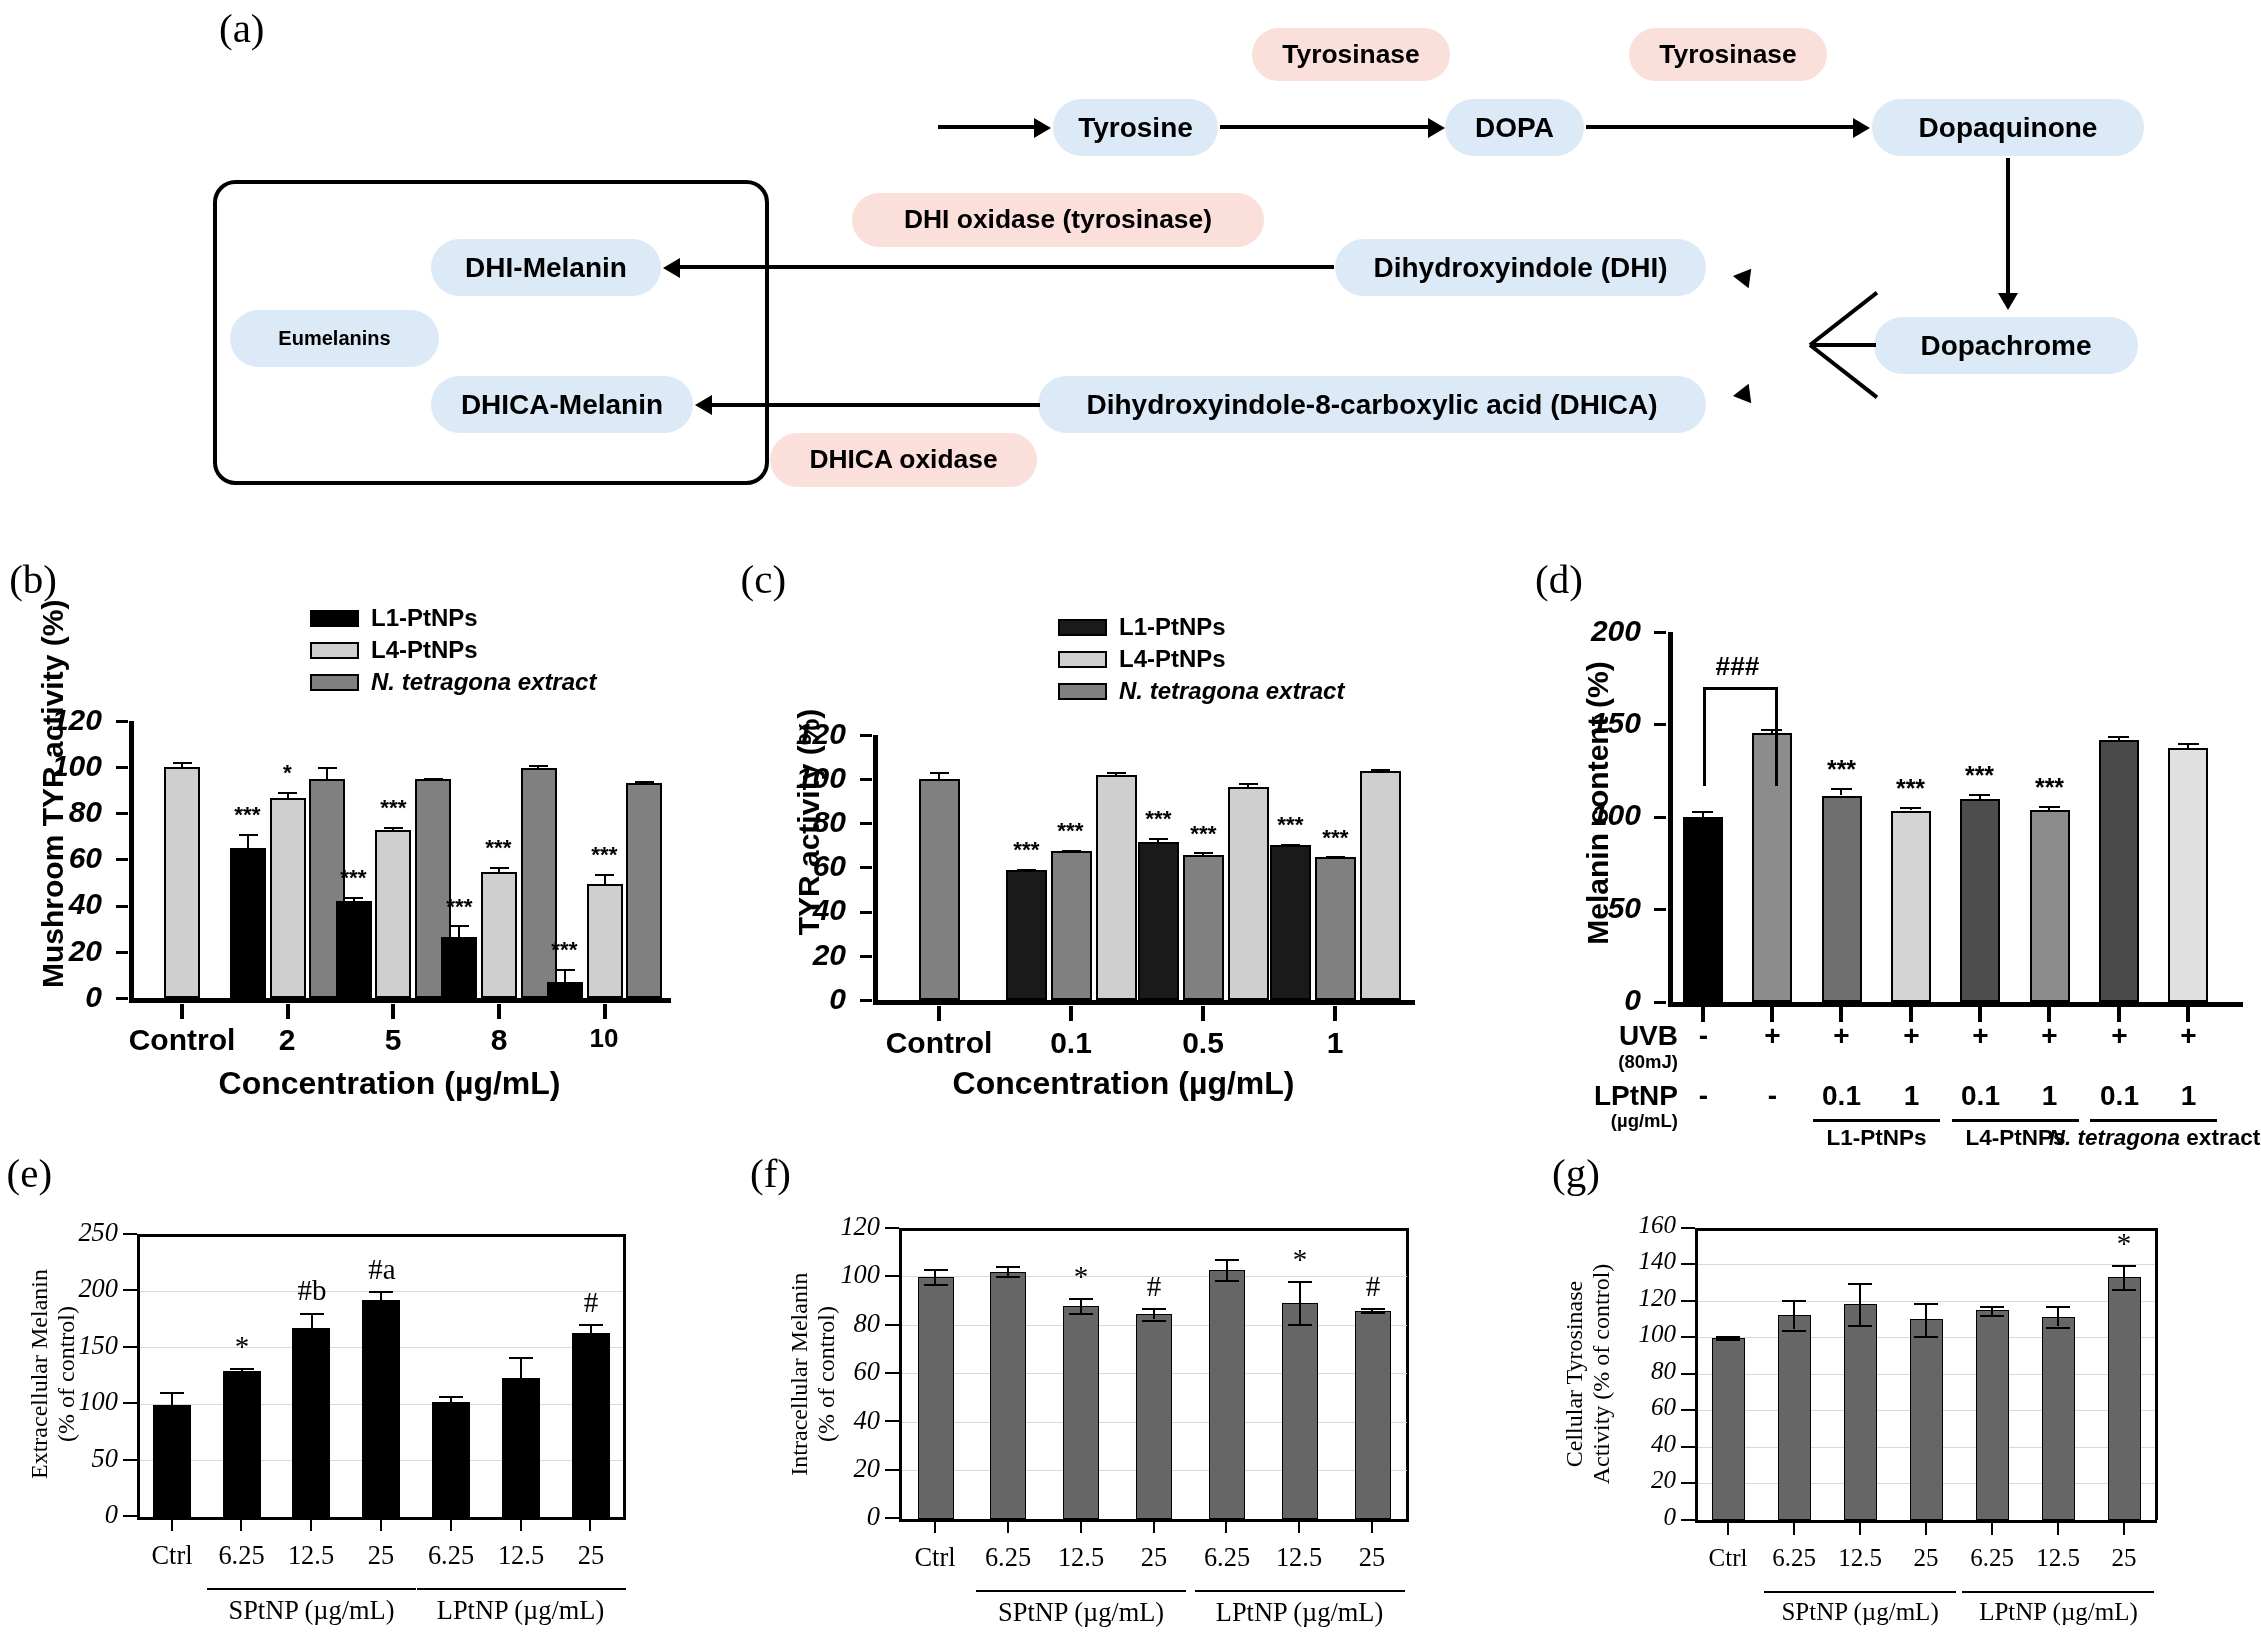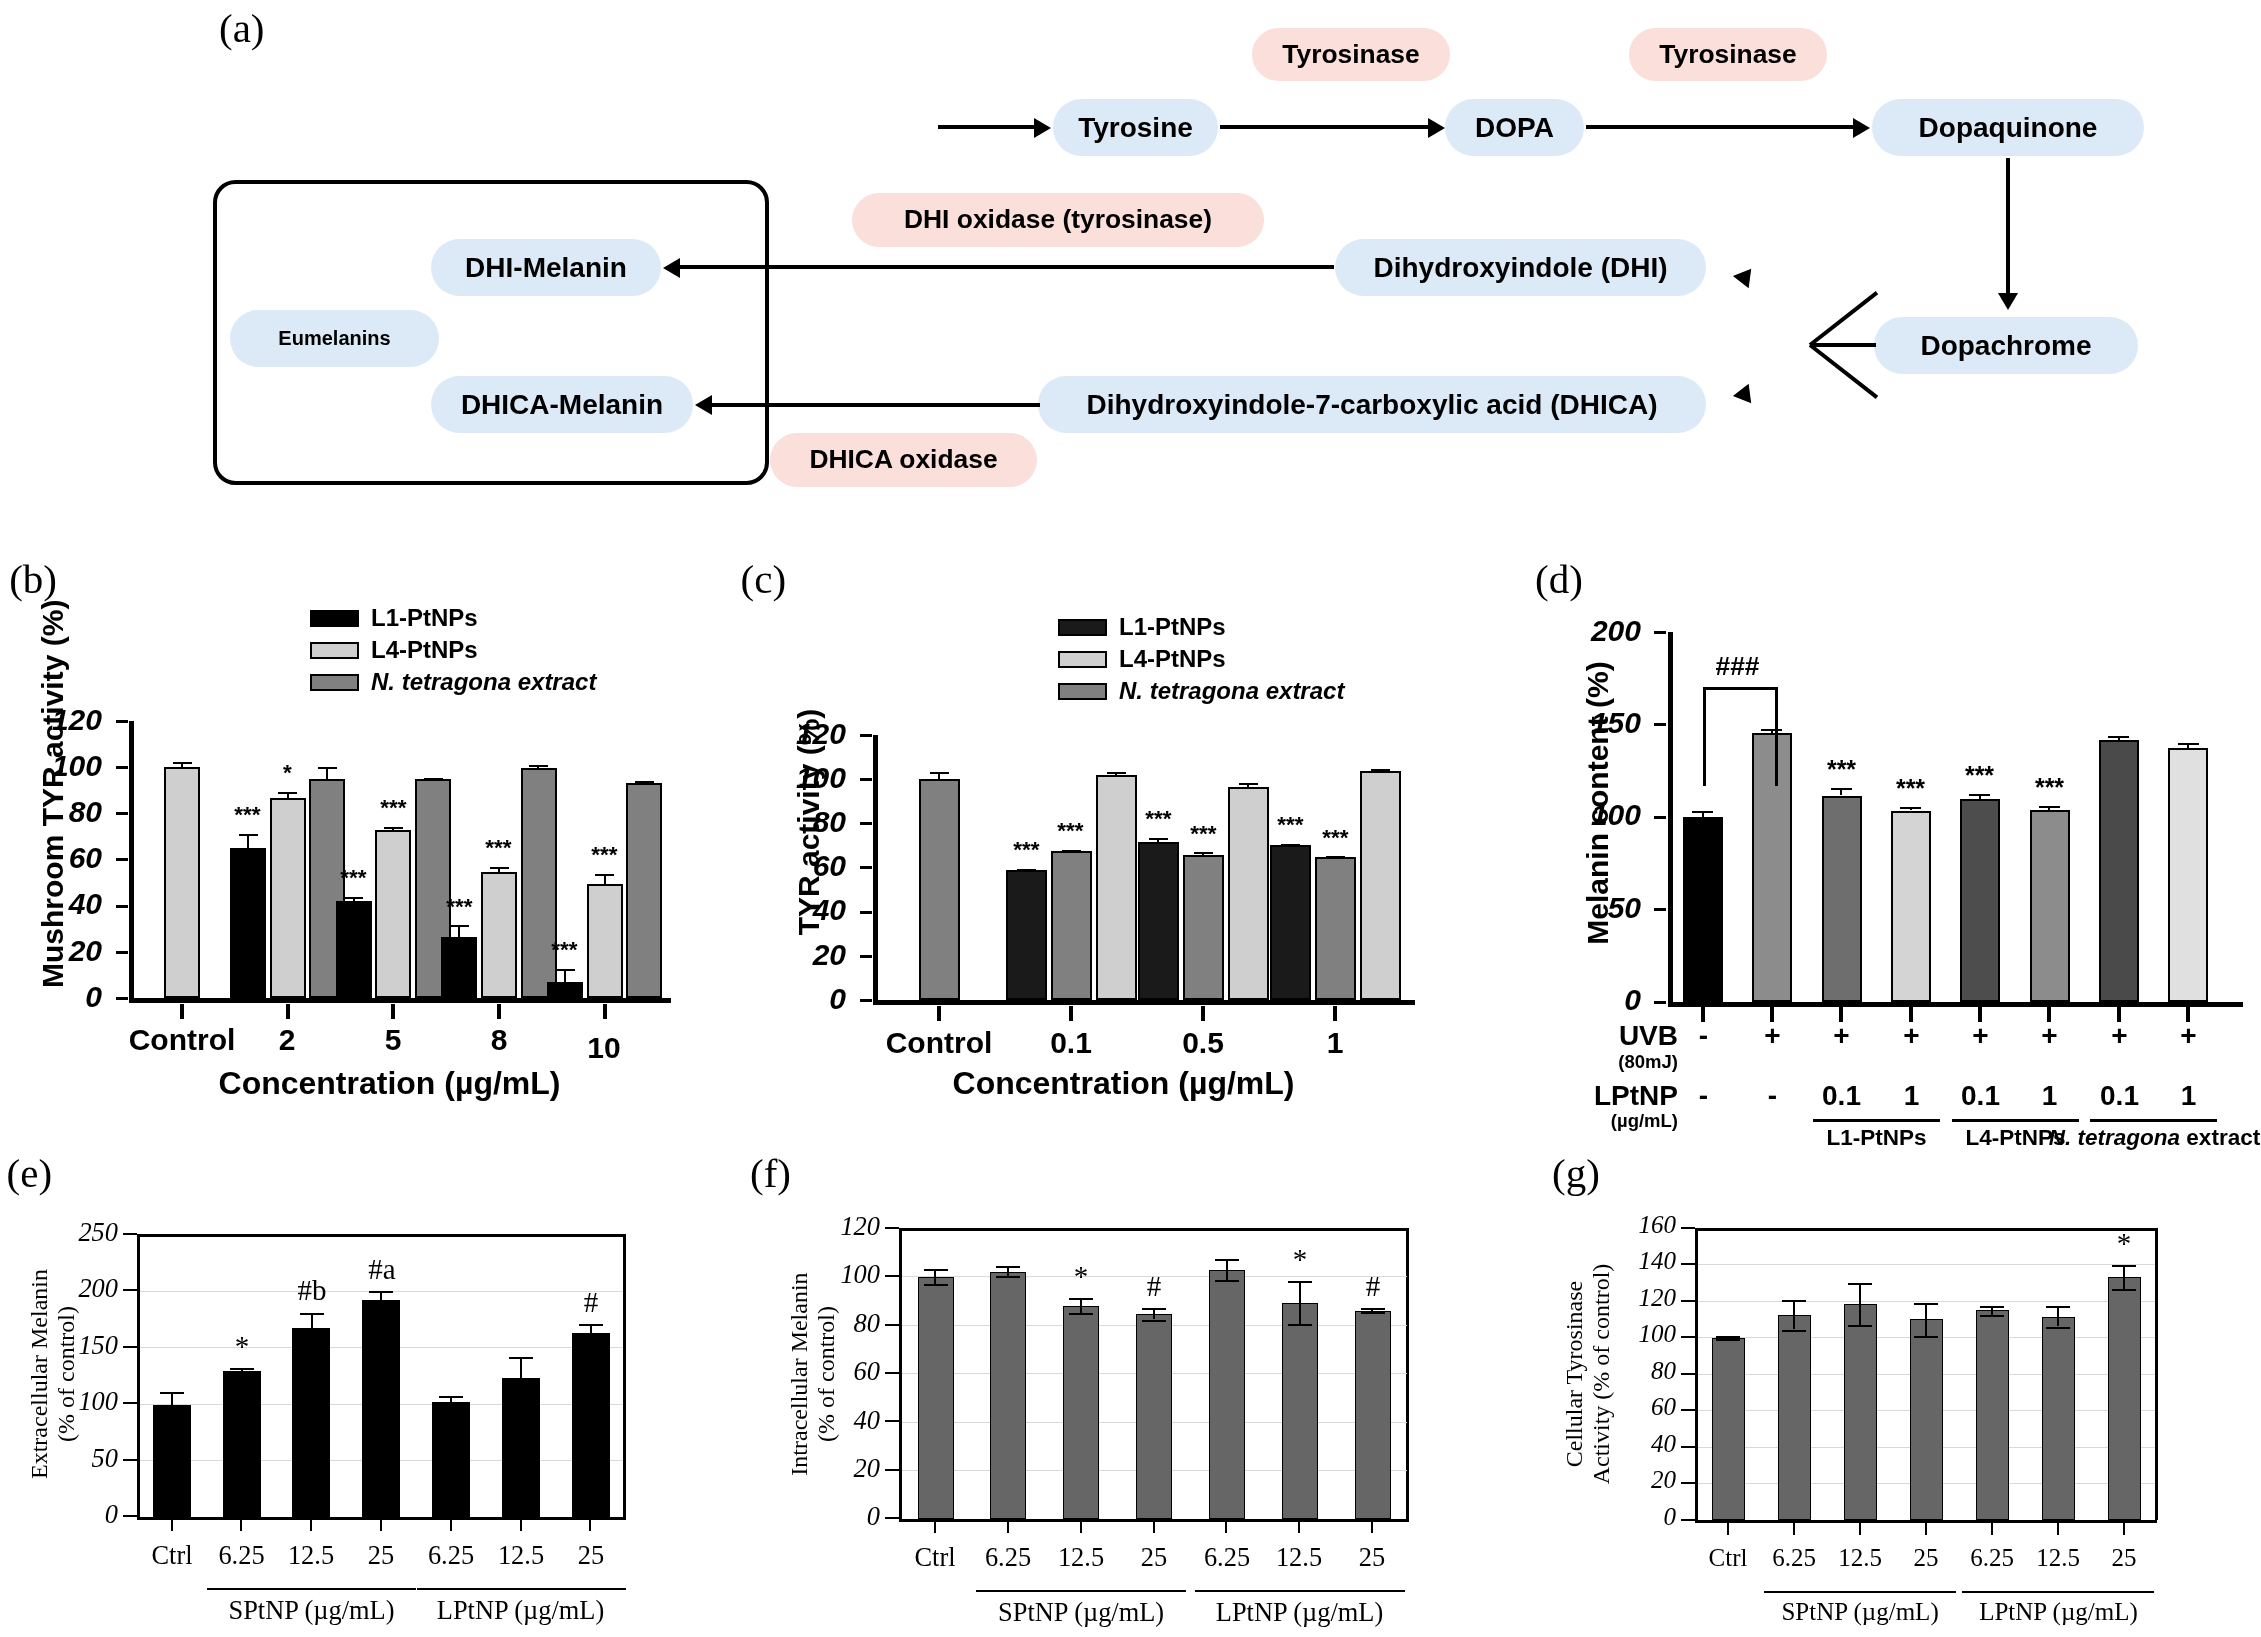--- a/index.html
+++ b/index.html
@@ -72,21 +72,21 @@
 
   <div class="arrow-h" style="left:1586px;top:125px;width:268px;"></div>
   <div class="ahead right" style="left:1853px;top:118px;"></div>
 
   <div class="arrow-v" style="left:2006px;top:158px;height:139px;"></div>
   <div class="ahead down" style="left:1998px;top:293px;"></div>
 
   <div class="node blue" style="left:1874px;top:317px;width:264px;height:57px;font-size:28px;">Dopachrome</div>
 
   <div class="node blue" style="left:1335px;top:239px;width:371px;height:57px;font-size:28px;">Dihydroxyindole (DHI)</div>
-  <div class="node blue" style="left:1038px;top:376px;width:668px;height:57px;font-size:28px;">Dihydroxyindole-7-carboxylic acid (DHICA)</div>
+  <div class="node blue" style="left:1038px;top:376px;width:668px;height:57px;font-size:28px;">Dihydroxyindole-8-carboxylic acid (DHICA)</div>
 
   <div class="arrow-h" style="left:1810px;top:343px;width:66px;"></div>
   <div class="diag-line" style="left:1810px;top:343px;width:85px;transform:rotate(-38deg);"></div>
   <div class="ahead up" style="left:1736px;top:267px;transform:rotate(38deg);"></div>
   <div class="diag-line" style="left:1810px;top:343px;width:85px;transform:rotate(38deg);"></div>
   <div class="ahead down" style="left:1736px;top:388px;transform:rotate(-38deg);"></div>
 
   <div class="node pink" style="left:852px;top:193px;width:412px;height:54px;font-size:26.4px;">DHI oxidase (tyrosinase)</div>
   <div class="node pink" style="left:770px;top:433px;width:267px;height:54px;font-size:26.4px;">DHICA oxidase</div>
 
@@ -173,21 +173,21 @@
       <div class="ecap" style="left:321px;top:204px;width:18.5px;"></div>
       <div class="sig" style="left:291px;top:173px;width:79px;font-size:22.5px;">***</div>
       <div class="bar" style="left:352px;height:126px;width:36px;background:#cfcfcf;"></div>
       <div class="ebar" style="left:369px;top:146px;height:5.5px;"></div>
       <div class="ecap" style="left:361px;top:146px;width:18.5px;"></div>
       <div class="sig" style="left:330px;top:114px;width:79px;font-size:22.5px;">***</div>
       <div class="bar" style="left:392px;height:230px;width:36px;background:#808080;"></div>
       <div class="ebar" style="left:408px;top:44px;height:3.7px;"></div>
       <div class="ecap" style="left:400px;top:44px;width:18.5px;"></div>
       <div class="xtick-mark" style="left:474px;top:283px;height:14.5px;"></div>
-      <div class="xtick-lbl" style="left:376px;top:302px;width:198px;font-size:30px;margin-top:8px;">10</div>
+      <div class="xtick-lbl" style="left:376px;top:302px;width:198px;font-size:26px;">10</div>
       <div class="bar" style="left:418px;height:15.7px;width:36px;background:#000000;"></div>
       <div class="ebar" style="left:435px;top:248px;height:14px;"></div>
       <div class="ecap" style="left:427px;top:248px;width:18.5px;"></div>
       <div class="sig" style="left:396px;top:216px;width:79px;font-size:22.5px;">***</div>
       <div class="bar" style="left:458px;height:114px;width:36px;background:#cfcfcf;"></div>
       <div class="ebar" style="left:475px;top:153px;height:10.6px;"></div>
       <div class="ecap" style="left:466px;top:153px;width:18.5px;"></div>
       <div class="sig" style="left:436px;top:121px;width:79px;font-size:22.5px;">***</div>
       <div class="bar" style="left:497px;height:215px;width:36px;background:#808080;"></div>
       <div class="ebar" style="left:514px;top:60px;height:1.6px;"></div>

